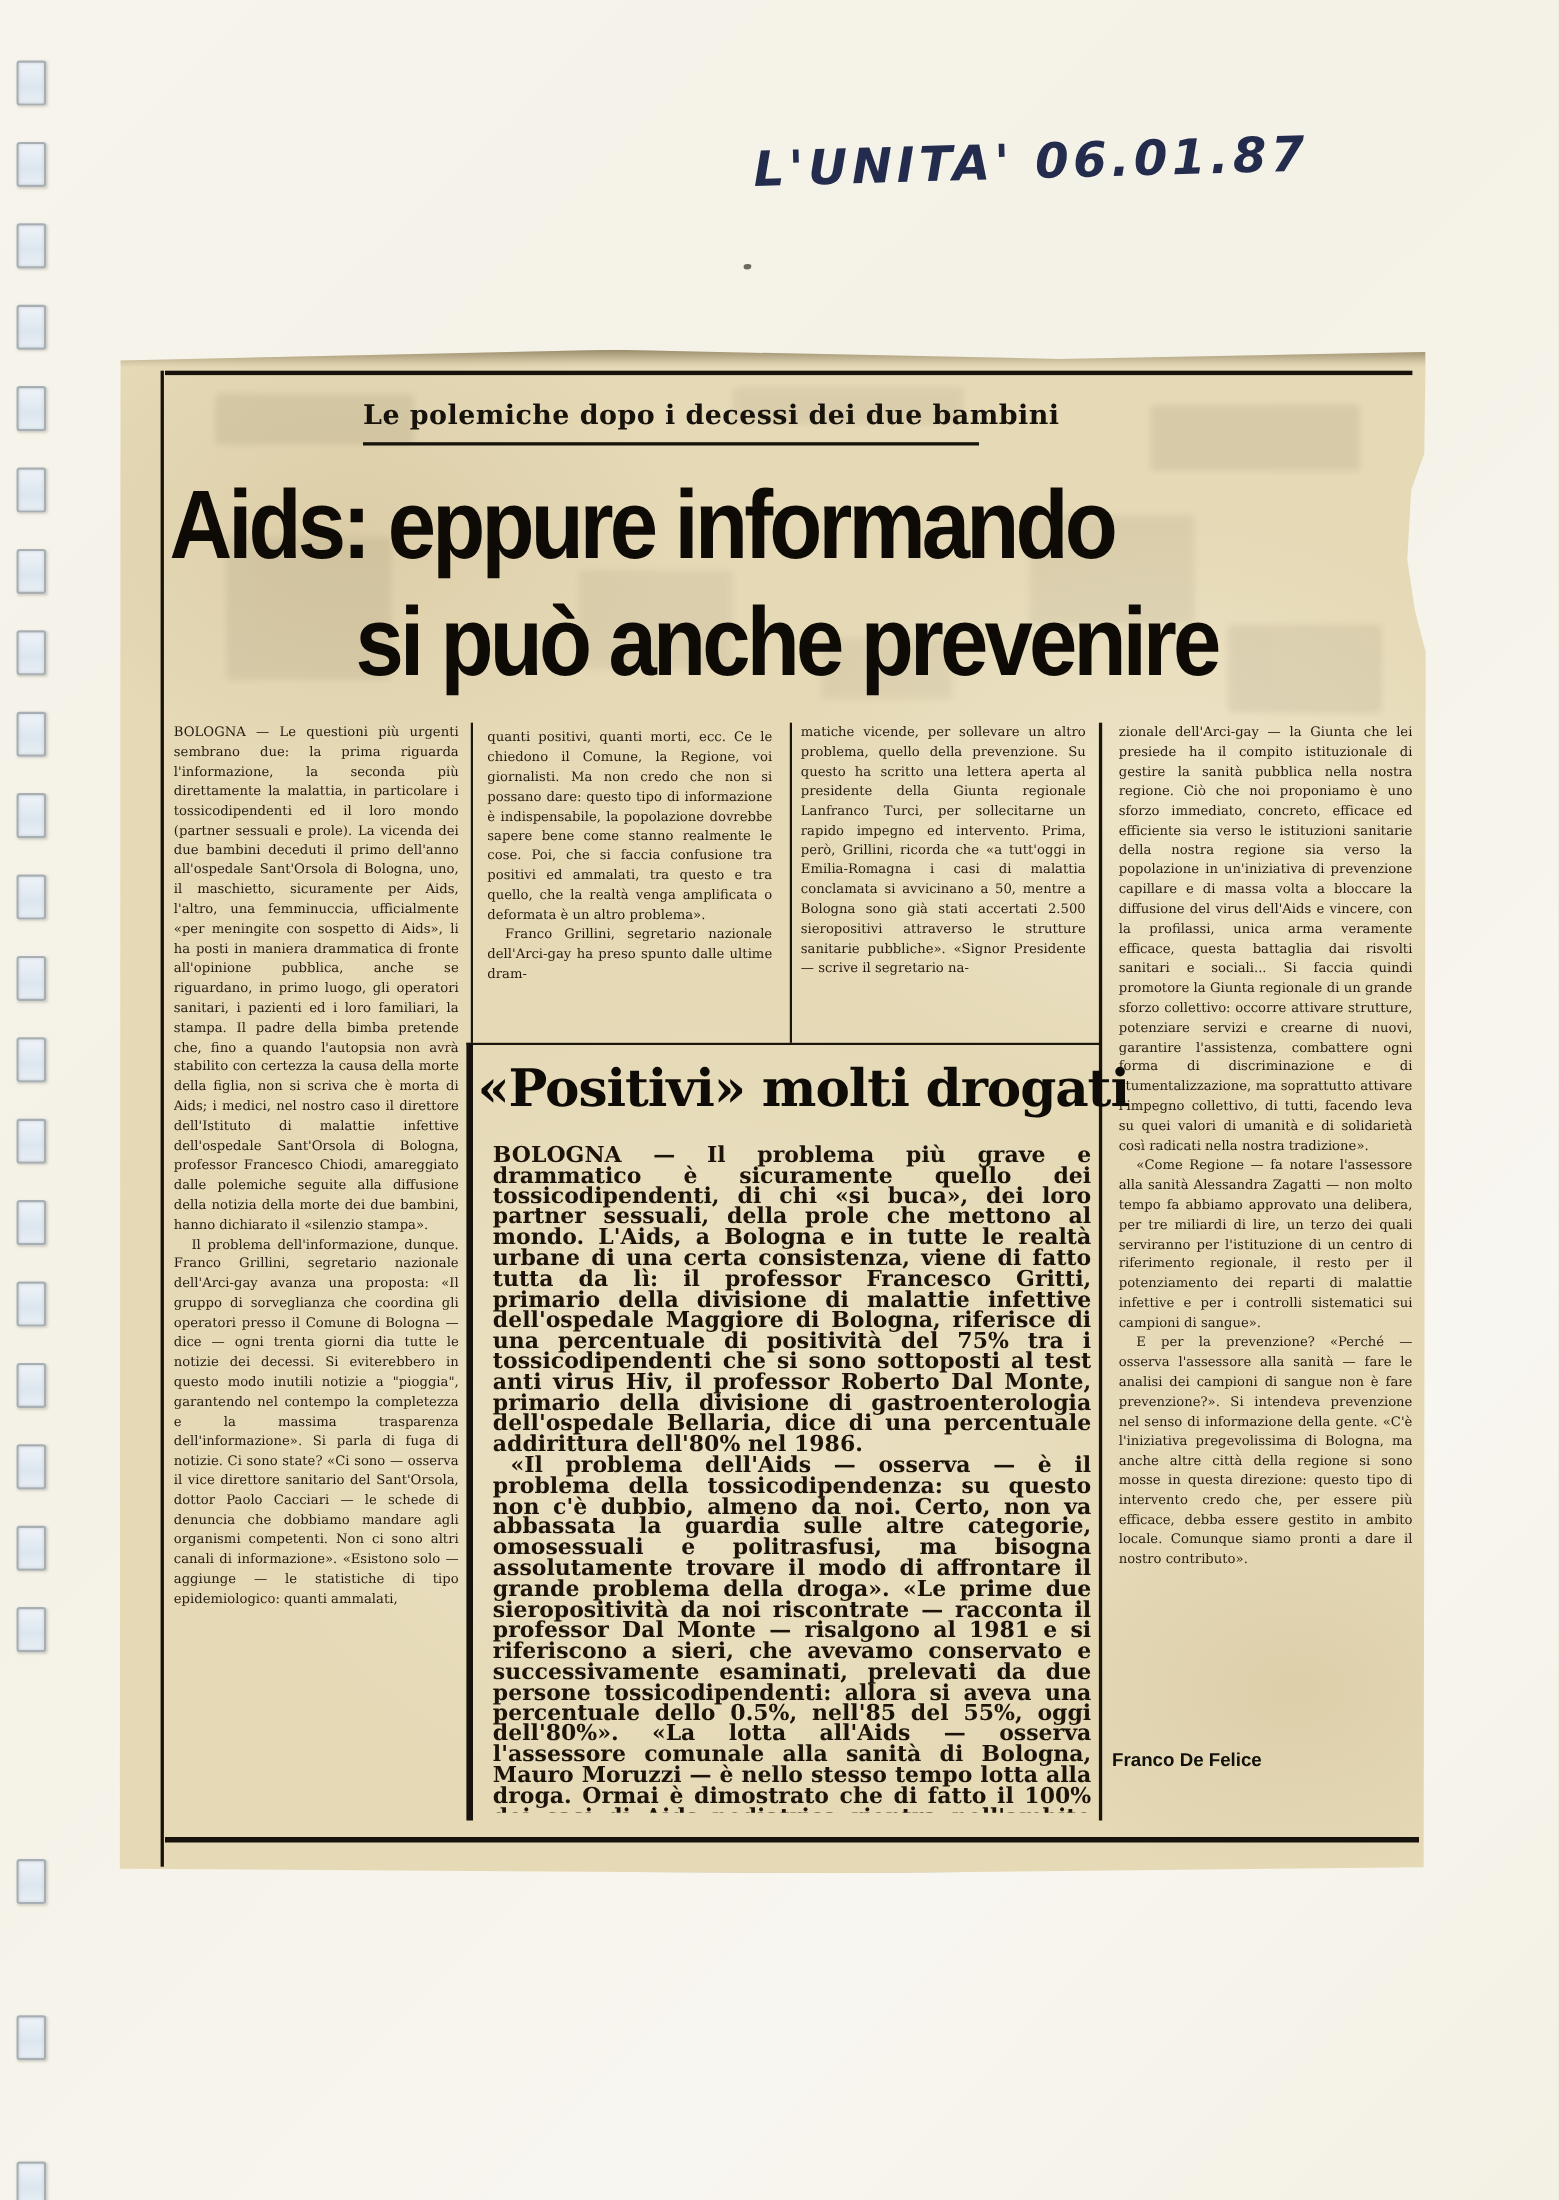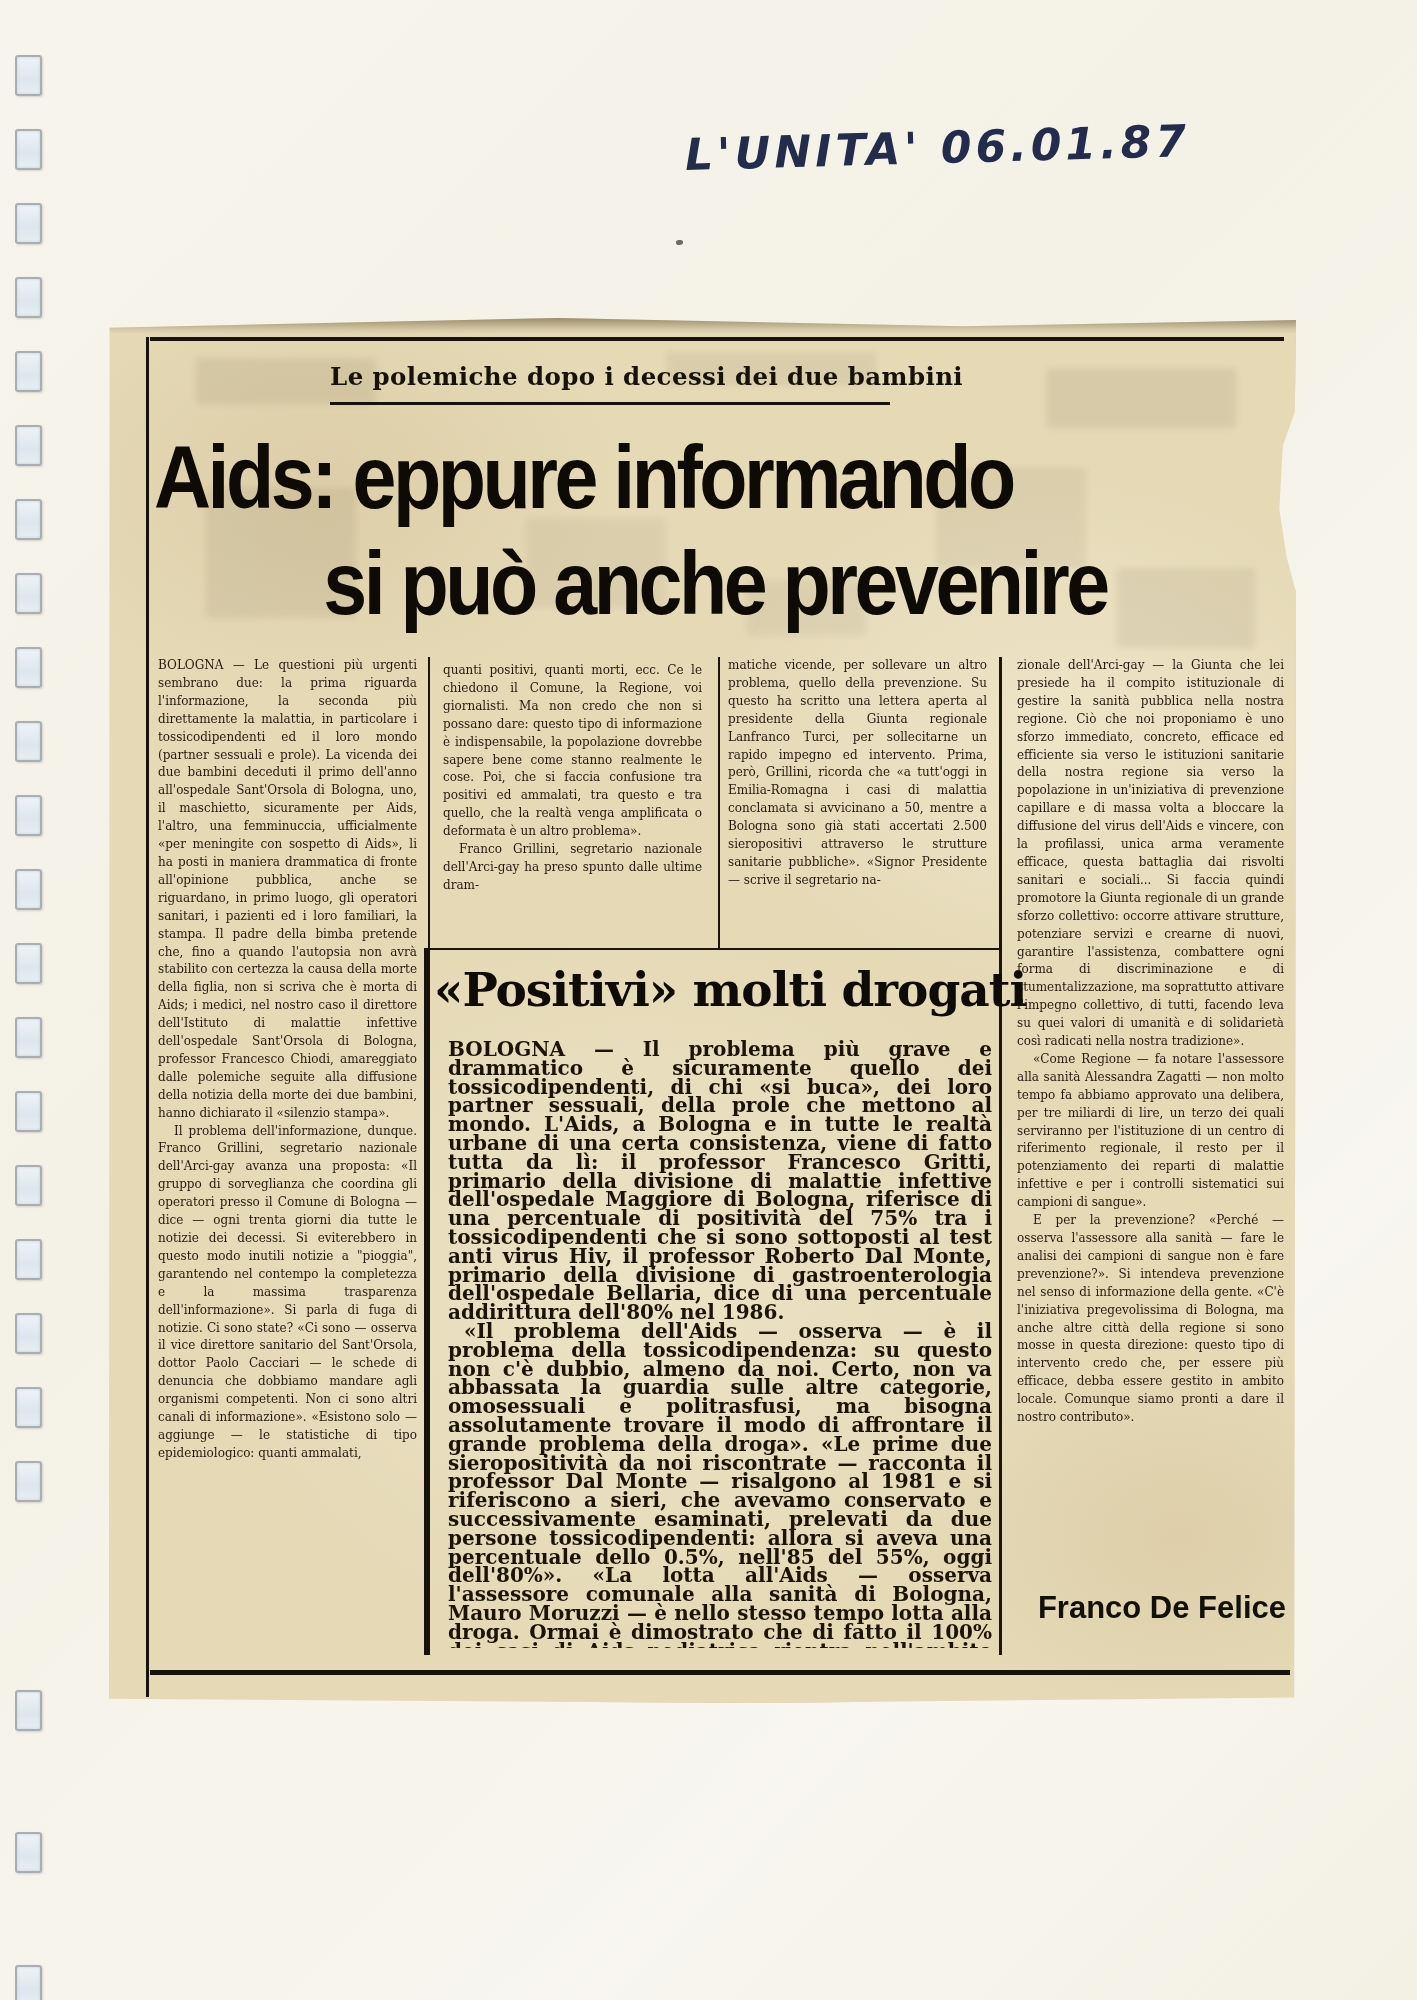--- a/index.html
+++ b/index.html
@@ -74,22 +74,22 @@
     color:#0f0b06;white-space:nowrap;
   }
   .box-body{
     position:absolute;left:24px;top:92px;width:544px;height:608px;overflow:hidden;
     font-family:"DejaVu Serif",serif;font-weight:700;font-size:20px;line-height:18.8px;
     text-align:justify;color:#1d1409;
   }
   .box-body p{margin:0;}
   .box-body p.ind{text-indent:16px;}
   
-  .byline{position:absolute;left:905px;top:1272px;width:275px;text-align:right;
-    font-family:"Liberation Sans","DejaVu Sans",sans-serif;font-weight:700;font-size:31px;color:#12100b;}
+  .byline{position:absolute;left:905px;top:1272px;width:275px;text-align:left;
+    font-family:"Liberation Sans","DejaVu Sans",sans-serif;font-weight:700;font-size:17px;color:#12100b;}
   .bottom-rule{position:absolute;left:44px;top:1352px;width:1140px;height:5px;background:#17120b;}
 </style>
 </head>
 <body>
 
 <div class="page">
 
   <div id="holes">
       <div class="hole" style="top: 55px;"></div>
       <div class="hole" style="top: 129px;"></div>

